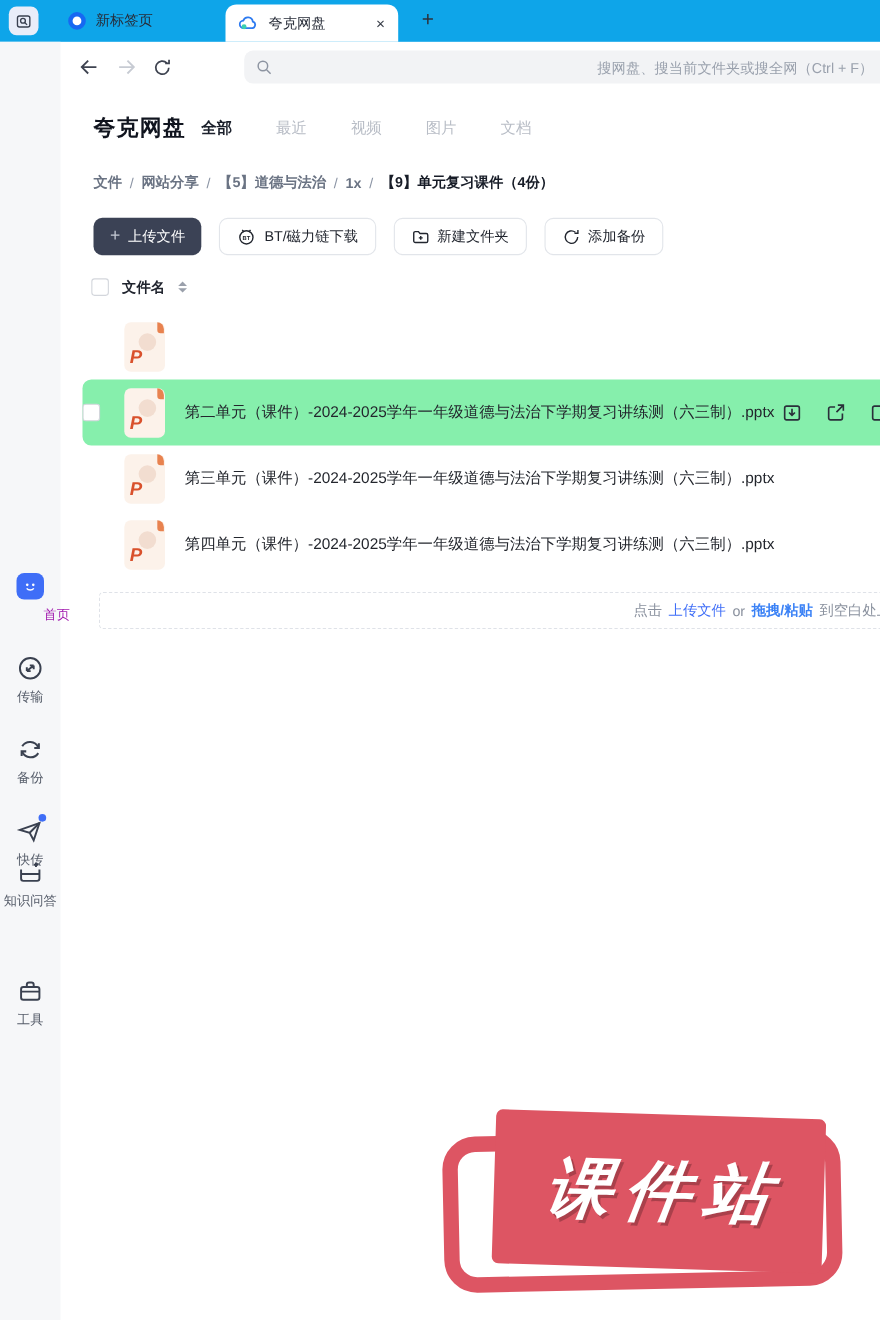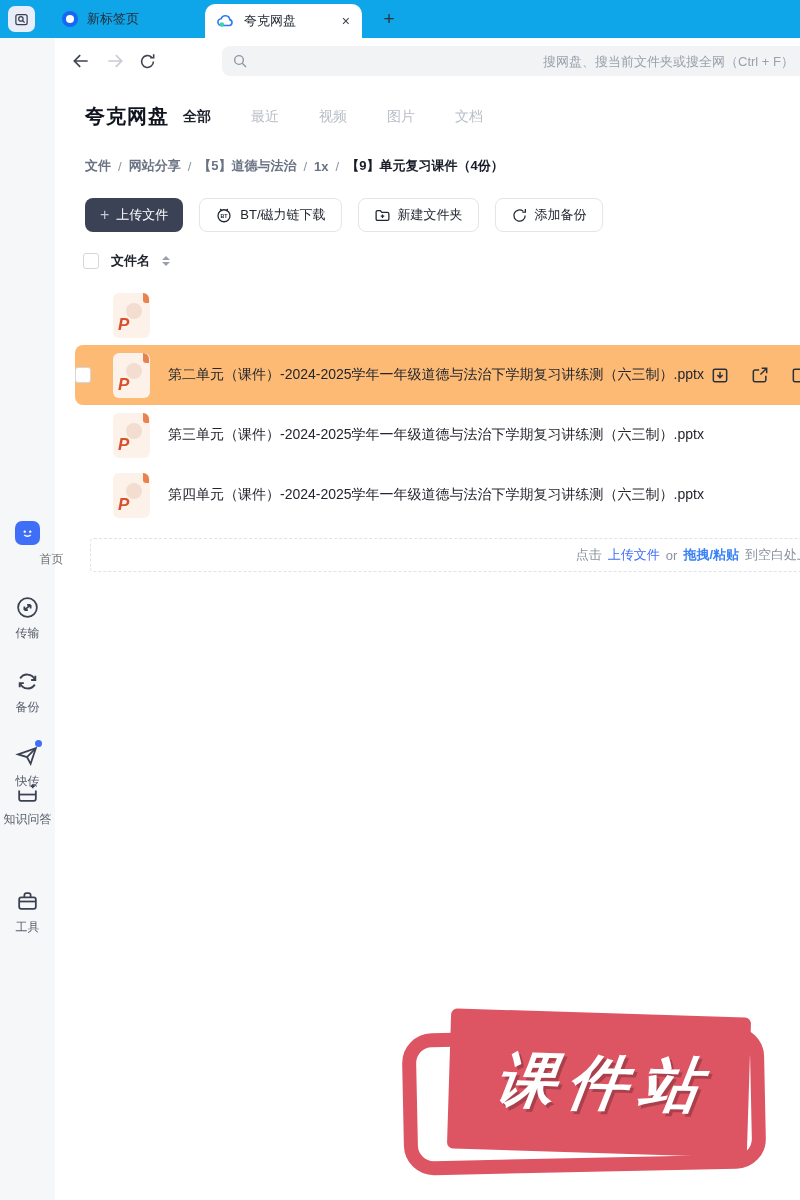--- a/index.html
+++ b/index.html
@@ -14,21 +14,21 @@
   .tab1-logo::after { content:""; position:absolute; left:4px; top:4px; width:8px; height:8px; border-radius:50%; background:#fff; }
   .tab-label { font-size:13px; color:#272c38; }
   .tab-active { position:absolute; left:205px; top:4px; width:157px; height:34px; background:#ffffff; border-radius:10px 10px 0 0; display:flex; align-items:center; padding:0 12px; gap:9px; }
   .tab-close { margin-left:auto; font-size:14px; color:#3a3f4a; cursor:default; }
   .newtab-btn { position:absolute; left:376px; top:6px; width:26px; height:26px; display:flex; align-items:center; justify-content:center; font-size:19px; color:#2c313c; }
 
   
   .sidebar { position:absolute; left:0; top:38px; width:55px; height:1162px; background:#f6f7f9; }
   .side-item { position:absolute; left:0; width:55px; display:flex; flex-direction:column; align-items:center; gap:5px; }
   .side-label { font-size:12px; color:#565d6a; white-space:nowrap; }
-  .side-label.active { color:#737373;margin-left:48px; }
+  .side-label.active { color:#a21caf;margin-left:48px; }
   .side-ico { width:26px; height:26px; display:flex; align-items:center; justify-content:center; position:relative; }
   .home-sq { width:25px; height:24px; background:#3f6ef7; border-radius:7px; display:flex; align-items:center; justify-content:center; }
   .badge-dot { position:absolute; right:-1px; top:-2px; width:7px; height:7px; border-radius:50%; background:#3f6ef7; }
 
   
   .nav-ico { position:absolute; top:50px; width:22px; height:22px; display:flex; align-items:center; justify-content:center; }
   .searchbar { position:absolute; left:222px; top:46px; width:600px; height:30px; background:#f2f3f5; border-radius:8px; border:none; outline:none; text-align:right; padding:0 28px 0 34px; font-size:13px; color:#3a3f4a; font-family:"Liberation Sans","DejaVu Sans",sans-serif; }
   .searchbar::placeholder { color:#9aa1ad; }
   .search-glass { position:absolute; left:232px; top:53px; pointer-events:none; }
 
@@ -54,21 +54,21 @@
   .list-head { position:absolute; left:83px; top:252px; display:flex; align-items:center; gap:12px; }
   .list-head-label { font-size:13px; color:#20242e; font-weight:600; }
   .sort { display:flex; flex-direction:column; gap:2px; }
   .sort i { display:block; width:0; height:0; border-left:4px solid transparent; border-right:4px solid transparent; }
   .sort .up { border-bottom:4px solid #9aa0ab; }
   .sort .dn { border-top:4px solid #9aa0ab; }
 
   .rows { position:absolute; left:75px; top:285px; width:725px; }
   .frow { position:relative; height:60px; display:flex; align-items:center; }
   .frow .cbox { width:30px; display:flex; align-items:center; visibility:hidden; }
-  .frow.hover { background:#fdba74; border-radius:8px 0 0 8px; }
+  .frow.hover { background:#86efac; border-radius:8px 0 0 8px; }
   .frow.hover .cbox { visibility:visible; }
   .ppt { width:37px; height:45px; background:#fcf2ea; border-radius:6px; position:relative; margin:0 18px 0 8px; flex:none; }
   .ppt::before { content:"P"; position:absolute; left:5px; bottom:3px; font-size:17px; font-weight:800; color:#d9512c; font-style:italic; }
   .ppt::after { content:""; position:absolute; right:1px; top:0; width:6px; height:10px; background:#e8824f; border-radius:0 6px 0 3px; }
   .ppt .pie { position:absolute; left:13px; top:10px; width:16px; height:16px; border-radius:50%; background:#f2ddd0; }
   .fname { font-size:14px; color:#23262d; white-space:nowrap; }
   .row-actions { position:absolute; right:0; top:0; height:60px; display:flex; align-items:center; gap:20px; padding-right:4px; }
 
   
   .hintbox { position:absolute; left:90px; top:538px; width:748px; height:34px; border:1px dashed #dfe2e8; border-radius:4px; display:flex; align-items:center; justify-content:flex-end; gap:6px; font-size:13px; color:#8a919e; padding-right:14px; white-space:nowrap; }

